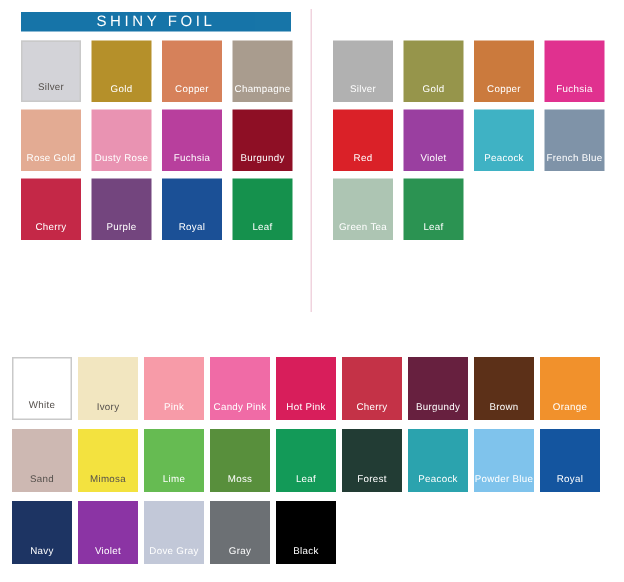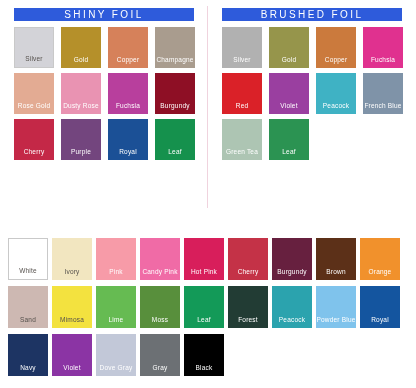--- a/index.html
+++ b/index.html
@@ -17,21 +17,21 @@
   .page {
     position: relative;
     width: 416px;
     height: 388px;
     background: #ffffff;
   }
 
   
   .bar {
     position: absolute;
-    background: #1d4ed8;
+    background: #0369a1;
     color: #ffffff;
     text-align: center;
     font-size: 10px;
     letter-spacing: 2.4px;
     line-height: 13px;
     height: 13px;
     font-weight: 400;
     text-transform: uppercase;
     white-space: nowrap;
     overflow: hidden;
@@ -101,23 +101,20 @@
 </style>
 </head>
 <body>
 
 <div class="page">
 
   <div class="bar" id="bar-shiny">
     <span>SHINY FOIL</span>
   </div>
 
-  <div class="bar" id="bar-brushed">
-    <span>BRUSHED FOIL</span>
-  </div>
 
   <div class="divider"></div>
 
   <div class="grid" id="grid-shiny">
       <div class="swatch dark-label outlined" style="background: rgb(211, 211, 216);">
         <div class="label">Silver</div>
       </div>
       <div class="swatch" style="background: rgb(181, 144, 42);">
         <div class="label">Gold</div>
       </div>

